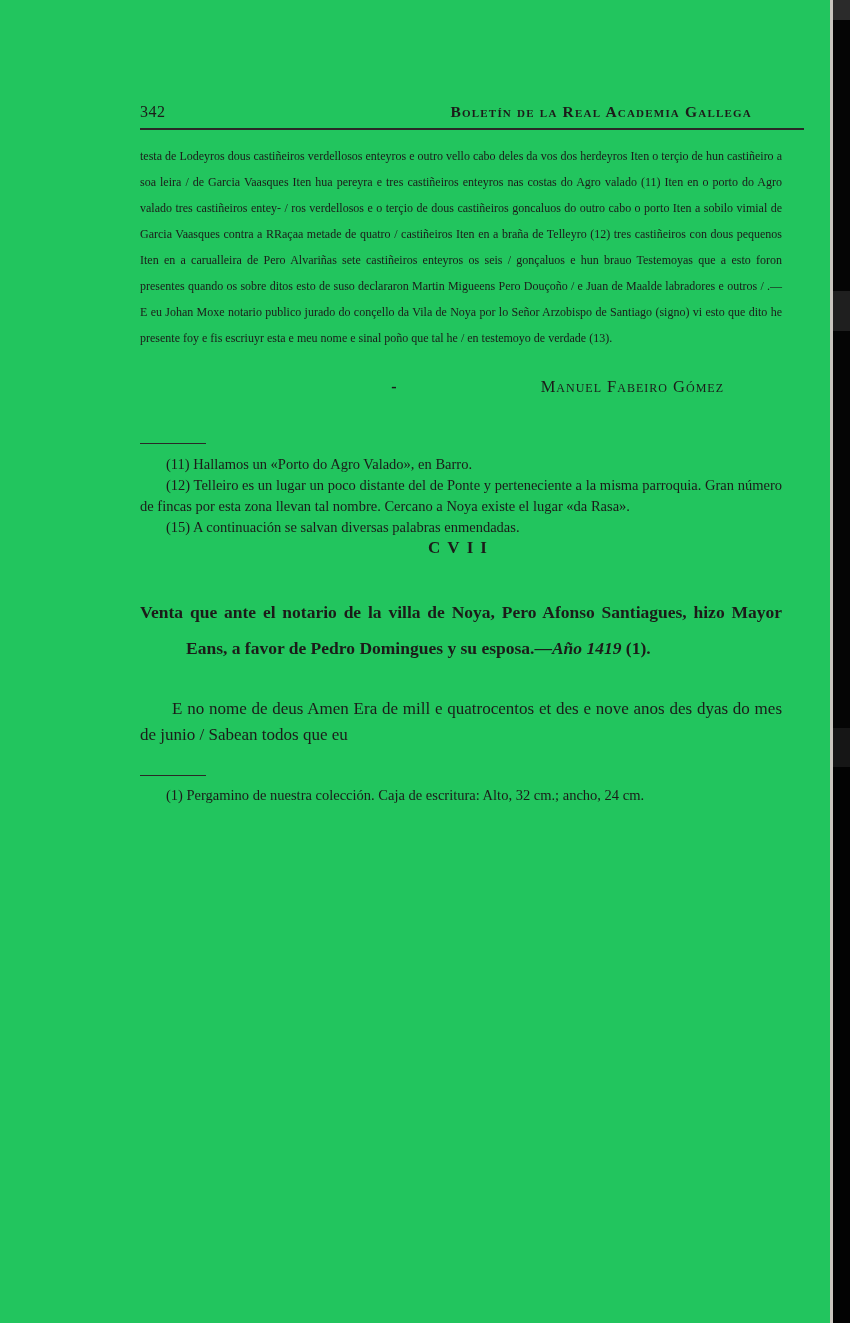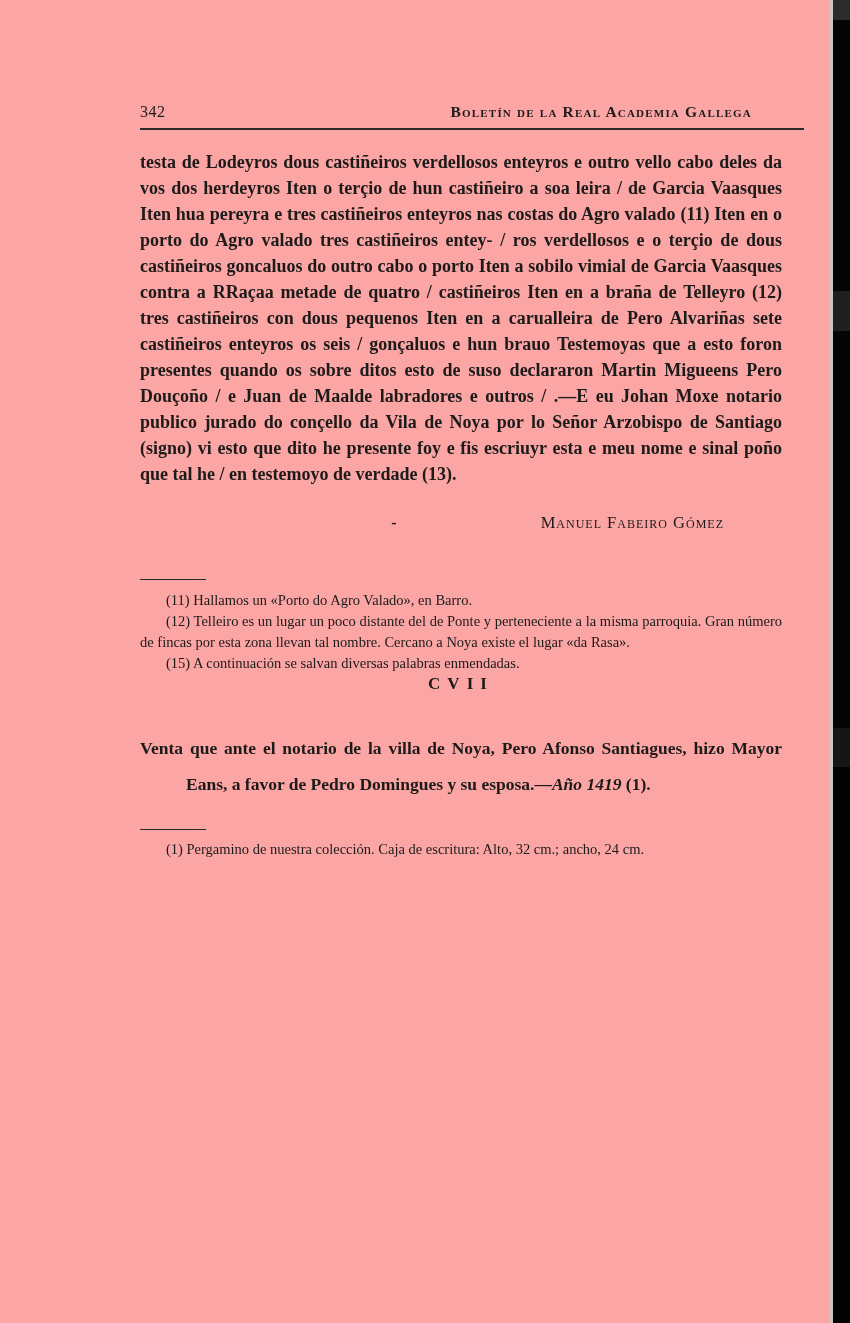--- a/index.html
+++ b/index.html
@@ -1,19 +1,19 @@
 <!DOCTYPE html>
 <html><head>
 <meta charset="utf-8">
 <style>
   html,body{margin:0;padding:0;}
   .page{
     position:relative;
     width:850px;height:1323px;
-    background:#fca5a5;
+    background:#22c55e;
     font-family:"Liberation Serif", serif;
     color:#1c1b19;
     overflow:hidden;
   }
   .scan-bar{
     position:absolute;top:0;right:0;width:17px;height:100%;
     background:linear-gradient(to bottom,
       #2b2b2b 0 1.5%, #050505 1.5% 22%, #1f1f1f 22% 25%,
       #050505 25% 55%, #161616 55% 58%, #030303 58% 100%);
     border-left:3px solid #c9c6bf;
@@ -29,24 +29,23 @@
     flex:1;text-align:right;
     font-variant:small-caps;font-size:15.5px;letter-spacing:1.2px;
     font-weight:600;
     padding-right:30px;
   }
   .header-rule{
     border:0;border-top:2px solid #2a2927;
     margin:7px 0 0 0;width:664px;
   }
   .doc-paragraph{
-    margin:19px 0 0 0;
-    font-size:18px;line-height:26px;
+    margin:13px 0 0 0;
+    font-size:12px;line-height:26px;
     text-align:justify;
-    font-weight:bold;
   }
   .signature-row{
     margin-top:26px;
     display:flex;justify-content:flex-end;align-items:baseline;
     font-size:16px;
   }
   .signature-dash{margin-right:96px;font-weight:bold;}
   .signature-name{
     font-variant:small-caps;letter-spacing:1px;font-size:16.5px;
     margin-right:58px;
@@ -102,20 +101,21 @@
 
     <hr class="footnote-rule">
     <p class="footnote">(11) Hallamos un «Porto do Agro Valado», en Barro.</p>
     <p class="footnote">(12) Telleiro es un lugar un poco distante del de Ponte y perteneciente a la misma parroquia. Gran número de fincas por esta zona llevan tal nombre. Cercano a Noya existe el lugar «da Rasa».</p>
     <p class="footnote">(15) A continuación se salvan diversas palabras enmendadas.</p>
 
     <div class="section-number">CVII</div>
 
     <p class="section-title"><span>Venta que ante el notario de la villa de Noya, Pero Afonso Santiagues, hizo Mayor Eans, a favor de Pedro Domingues y su esposa.—</span><span class="italic">Año 1419</span><span> (1).</span></p>
 
+    <p class="section-body">E no nome de deus Amen Era de mill e quatrocentos et des e nove anos des dyas do mes de junio / Sabean todos que eu</p>
 
     <hr class="footnote-rule-bottom">
     <p class="footnote">(1) Pergamino de nuestra colección. Caja de escritura: Alto, 32 cm.; ancho, 24 cm.</p>
 
   </div>
 
   <div class="scan-bar"></div>
 
 </div>
 

